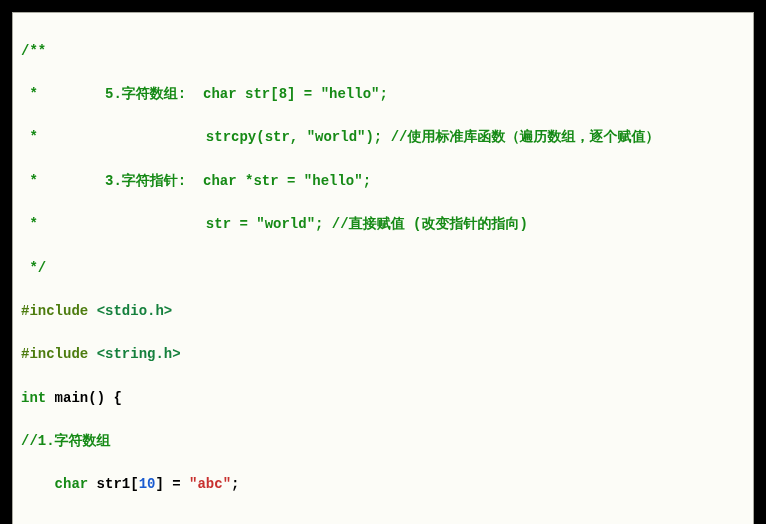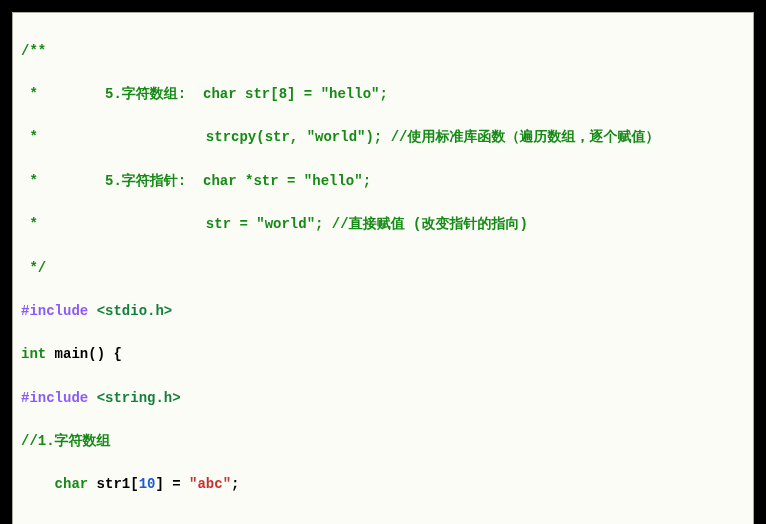--- a/index.html
+++ b/index.html
@@ -13,43 +13,43 @@
   .code-box {
     background: #fcfcf7;
     border: 1px solid #a9a9a0;
     padding: 6px 8px 8px 8px;
     width: 742px;
     box-sizing: border-box;
     white-space: pre;
     overflow: hidden;
   }
   .c-comment { color: #168a16; }
-  .c-preproc { color: #8b5cf6; }
+  .c-preproc { color: #4d7c0f; }
   .c-hdr     { color: #15803d; }
   .c-kw      { color: #168a16; }
   .c-str     { color: #c8302e; }
   .c-num     { color: #1a5bd0; }
   .c-sym     { color: #000; }
   .c-ident   { color: #000; }
   .line { display: block; }
   .bold { font-weight: bold; }
 </style>
 </head>
 <body>
 
 <div class="code-box">
 <span class="line"><span class="c-comment bold">/**</span></span>
 <span class="line"><span class="c-comment bold"> *        5.字符数组:  char str[8] = "hello";</span></span>
 <span class="line"><span class="c-comment bold"> *                    strcpy(str, "world"); //使用标准库函数（遍历数组，逐个赋值）</span></span>
-<span class="line"><span class="c-comment bold"> *        5.字符指针:  char *str = "hello";</span></span>
+<span class="line"><span class="c-comment bold"> *        3.字符指针:  char *str = "hello";</span></span>
 <span class="line"><span class="c-comment bold"> *                    str = "world"; //直接赋值 (改变指针的指向)</span></span>
 <span class="line"><span class="c-comment bold"> */</span></span>
 <span class="line"><span class="c-preproc bold">#include </span><span class="c-hdr bold">&lt;stdio.h&gt;</span></span>
+<span class="line"><span class="c-preproc bold">#include </span><span class="c-hdr bold">&lt;string.h&gt;</span></span>
 <span class="line"><span class="c-kw bold">int</span><span class="c-ident bold"> main() {</span></span>
-<span class="line"><span class="c-preproc bold">#include </span><span class="c-hdr bold">&lt;string.h&gt;</span></span>
 <span class="line"><span class="c-comment bold">//1.字符数组</span></span>
 <span class="line">    <span class="c-kw bold">char</span><span class="c-ident bold"> str1[</span><span class="c-num bold">10</span><span class="c-ident bold">] = </span><span class="c-str bold">"abc"</span><span class="c-sym bold">;</span></span>
 
 
 
 
 
 
 
 

